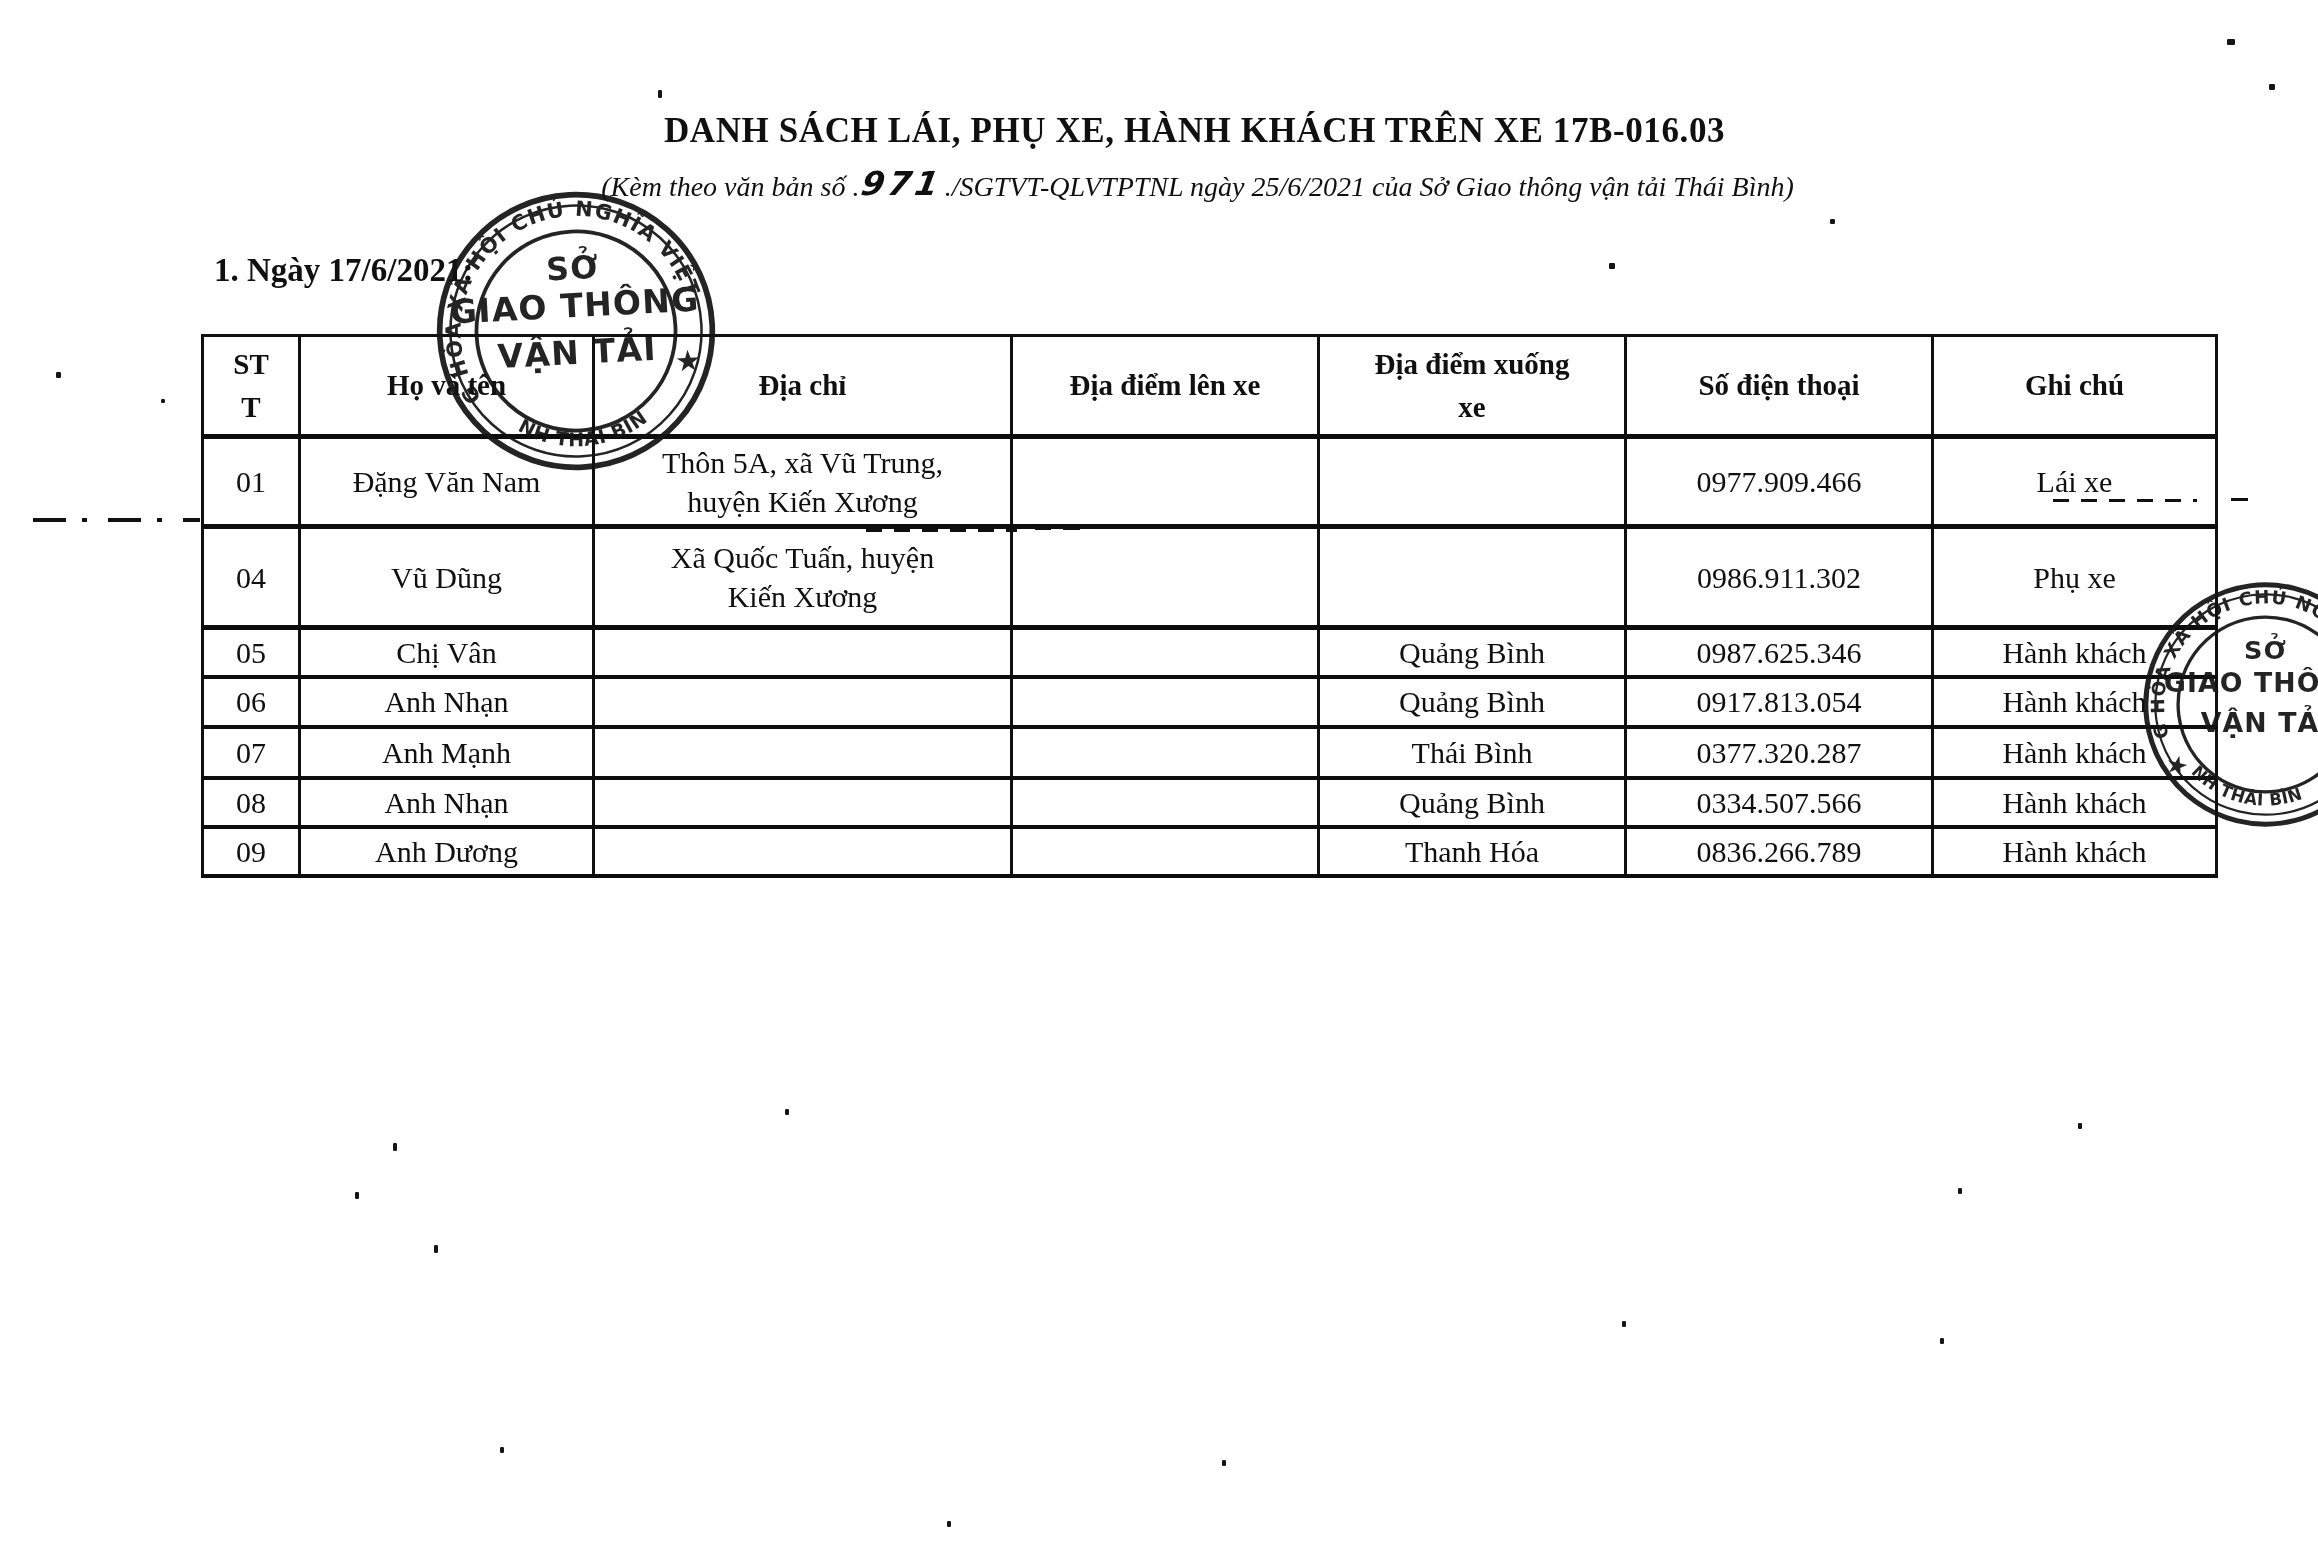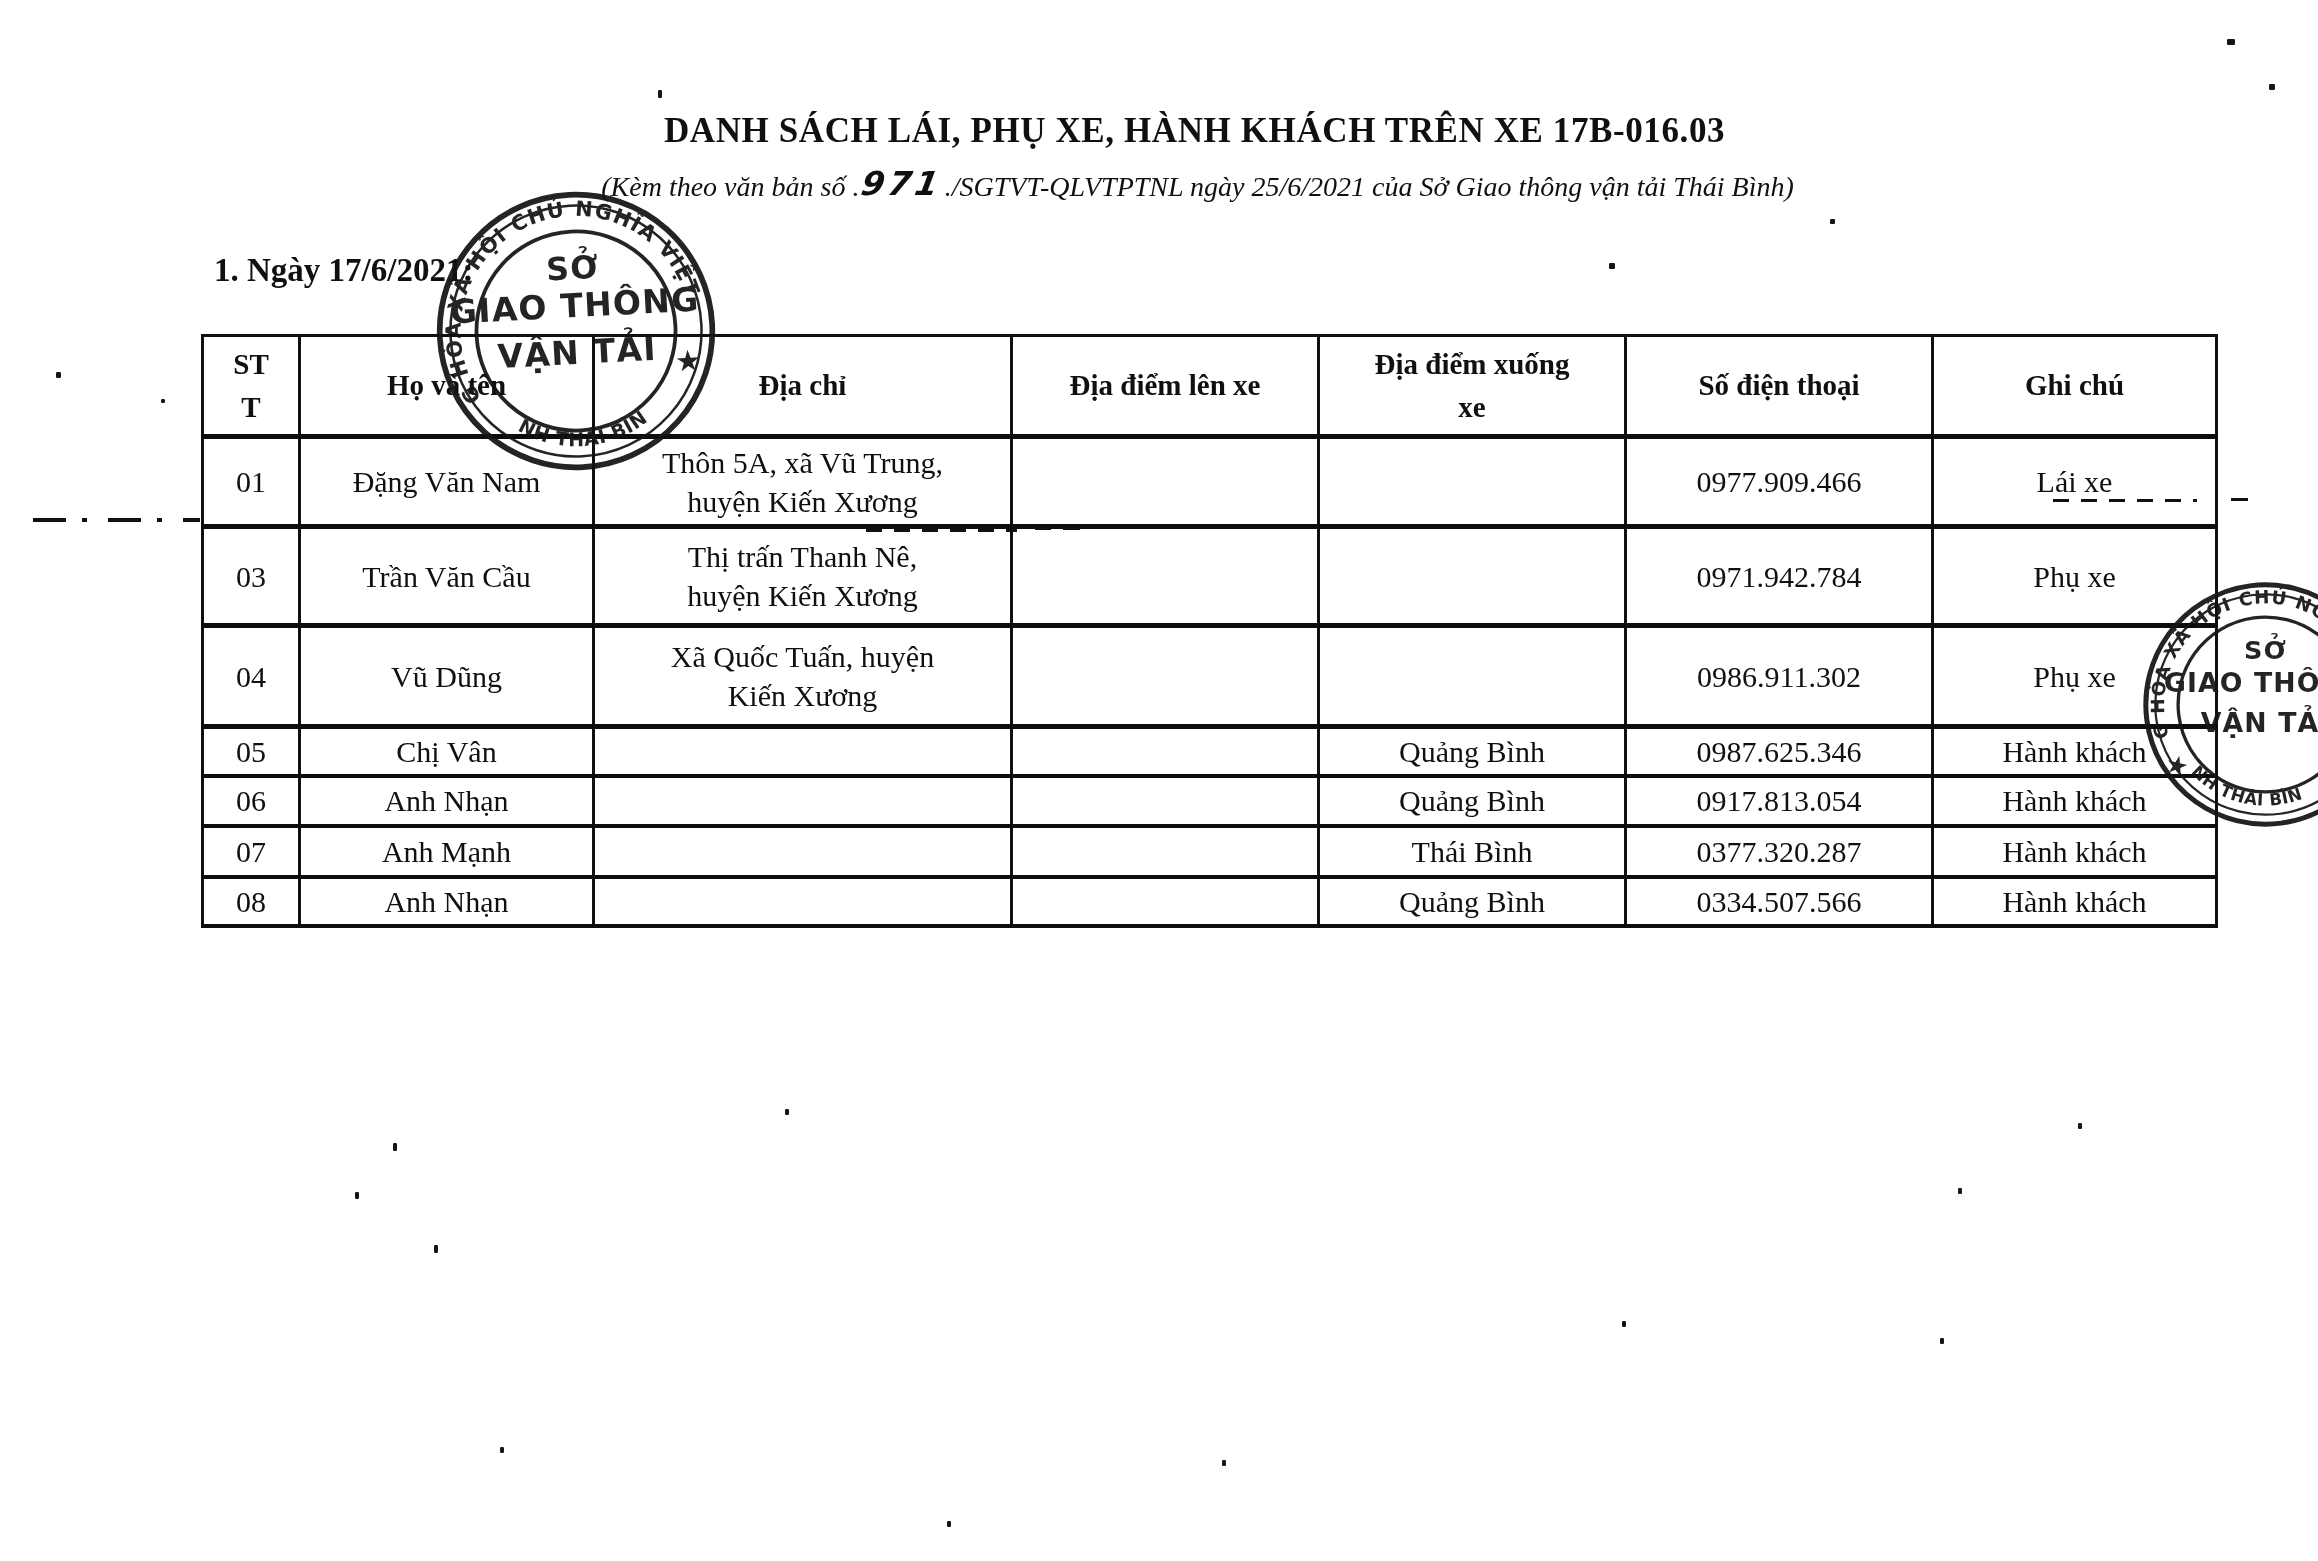--- a/index.html
+++ b/index.html
@@ -108,30 +108,20 @@
       <tr class="tall" style="height:90px">
         <td>01</td>
         <td>Đặng Văn Nam</td>
         <td>Thôn 5A, xã Vũ Trung,
 huyện Kiến Xương</td>
         <td></td>
         <td></td>
         <td>0977.909.466</td>
         <td>Lái xe</td>
       </tr>
-      <tr class="tall" style="height:99px">
-        <td>03</td>
-        <td>Trần Văn Cầu</td>
-        <td>Thị trấn Thanh Nê,
-huyện Kiến Xương</td>
-        <td></td>
-        <td></td>
-        <td>0971.942.784</td>
-        <td>Phụ xe</td>
-      </tr>
       <tr class="tall" style="height:101px">
         <td>04</td>
         <td>Vũ Dũng</td>
         <td>Xã Quốc Tuấn, huyện
 Kiến Xương</td>
         <td></td>
         <td></td>
         <td>0986.911.302</td>
         <td>Phụ xe</td>
       </tr>
@@ -162,20 +152,29 @@
         <td>0377.320.287</td>
         <td>Hành khách</td>
       </tr>
       <tr class="short" style="height:49px">
         <td>08</td>
         <td>Anh Nhạn</td>
         <td></td>
         <td></td>
         <td>Quảng Bình</td>
         <td>0334.507.566</td>
+        <td>Hành khách</td>
+      </tr>
+      <tr class="short" style="height:49px">
+        <td>09</td>
+        <td>Anh Dương</td>
+        <td></td>
+        <td></td>
+        <td>Thanh Hóa</td>
+        <td>0836.266.789</td>
         <td>Hành khách</td>
       </tr>
     </tbody>
   </table>
 
   <svg class="stamp" style="left:408px;top:163px;width:336px;height:336px" viewBox="-265 -265 530 530">
     <g transform="rotate(-3)">
       <circle r="215" fill="none" stroke-width="9"></circle>
       <circle r="198" fill="none" stroke-width="4"></circle>
       <circle r="157" fill="none" stroke-width="6"></circle>

